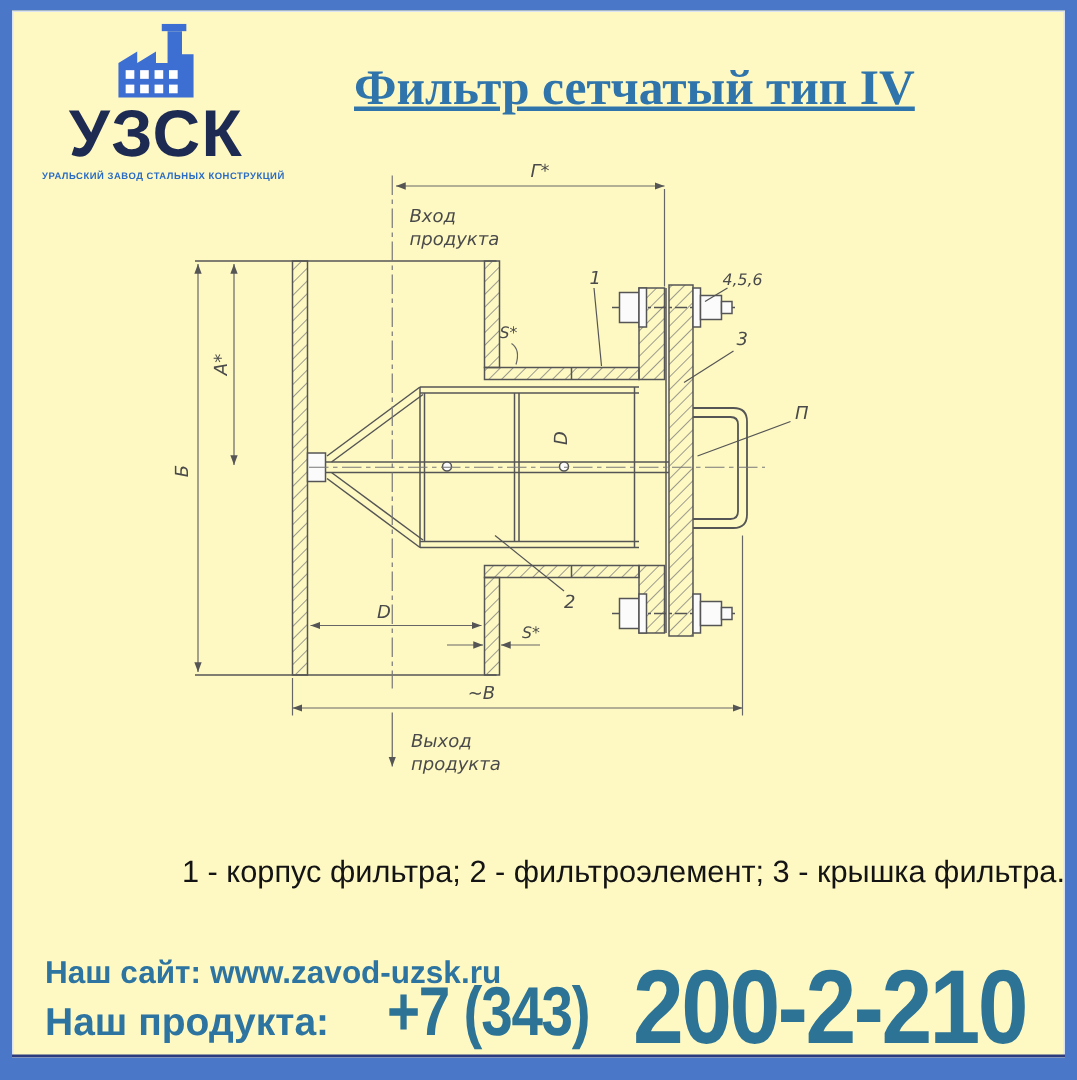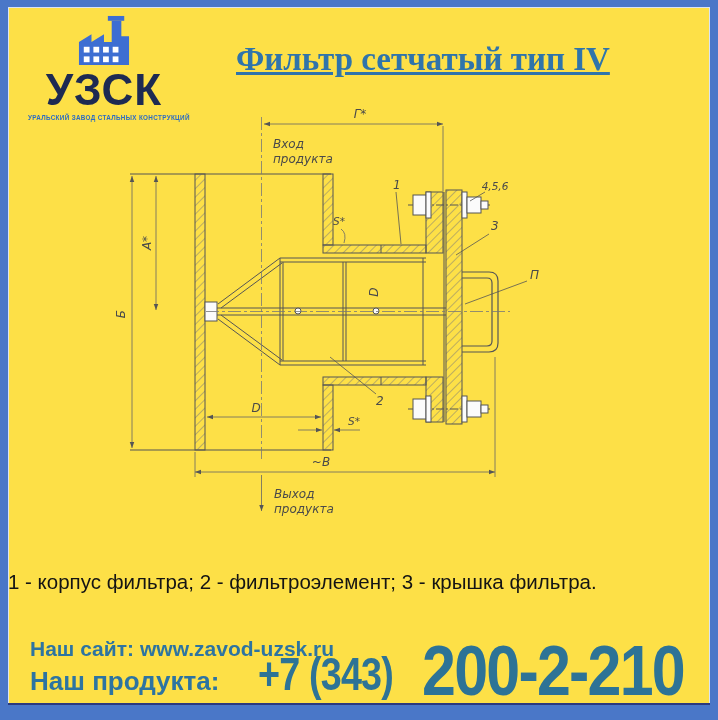--- a/index.html
+++ b/index.html
@@ -1,19 +1,19 @@
 <!DOCTYPE html>
 <html><head>
 <meta charset="utf-8">
 <style>
   html,body{margin:0;padding:0;}
   body{font-family:"Liberation Sans","DejaVu Sans",sans-serif;background:#e8e8e8;}
   .page{
     position:relative;width:718px;height:720px;box-sizing:border-box;
-    background:#fde047;
+    background:#fef9c3;
     border:7px solid #4a77c8;border-left-width:8px;border-right-width:8px;border-bottom-width:15px;
     box-shadow:inset 0 0 0 1px #d9e3f4;
     overflow:hidden;
   }
   .page::after{content:"";position:absolute;left:0;right:0;bottom:0;height:2px;background:#2c3a7e;}
 
   
   .logo{position:absolute;left:20px;top:8px;width:152px;text-align:center;}
   .logo-icon{display:block;margin:0 auto;}
   .logo-abbr{font-weight:bold;font-size:44px;line-height:1;color:#1d2a52;letter-spacing:1px;margin-top:1px;}
@@ -25,21 +25,21 @@
     font-family:"Liberation Serif","DejaVu Serif",serif;
     font-weight:bold;font-size:33px;color:#2f74ab;text-decoration:underline;
   }
 
   
   .drawing{position:absolute;left:100px;top:90px;}
   .drawing text{font-family:"DejaVu Sans",sans-serif;font-style:italic;fill:#4a4a4a;font-size:12px;}
   .drawing text.small{font-size:10.5px;}
 
   
-  .caption{position:absolute;left:0;right:0;top:563px;text-align:left;font-size:20.5px;color:#141414;}
+  .caption{position:absolute;left:0;right:0;top:563px;text-align:right;font-size:20.5px;color:#141414;}
 
   
   .contact-line{position:absolute;left:22px;font-weight:bold;color:#2d74a1;}
   .email-line{top:596px;font-size:21px;}
   .site-line{top:630px;font-size:21px;}
   .contact-line .value{margin-left:6px;}
   .phone-label{position:absolute;left:22px;bottom:8px;font-weight:bold;font-size:26px;color:#2d74a1;}
   .phone-prefix{
     position:absolute;left:250px;bottom:12px;font-weight:bold;font-size:46px;line-height:.8;
     color:#2d7396;display:inline-block;transform:scaleX(.82);transform-origin:left bottom;letter-spacing:-1px;white-space:nowrap;

